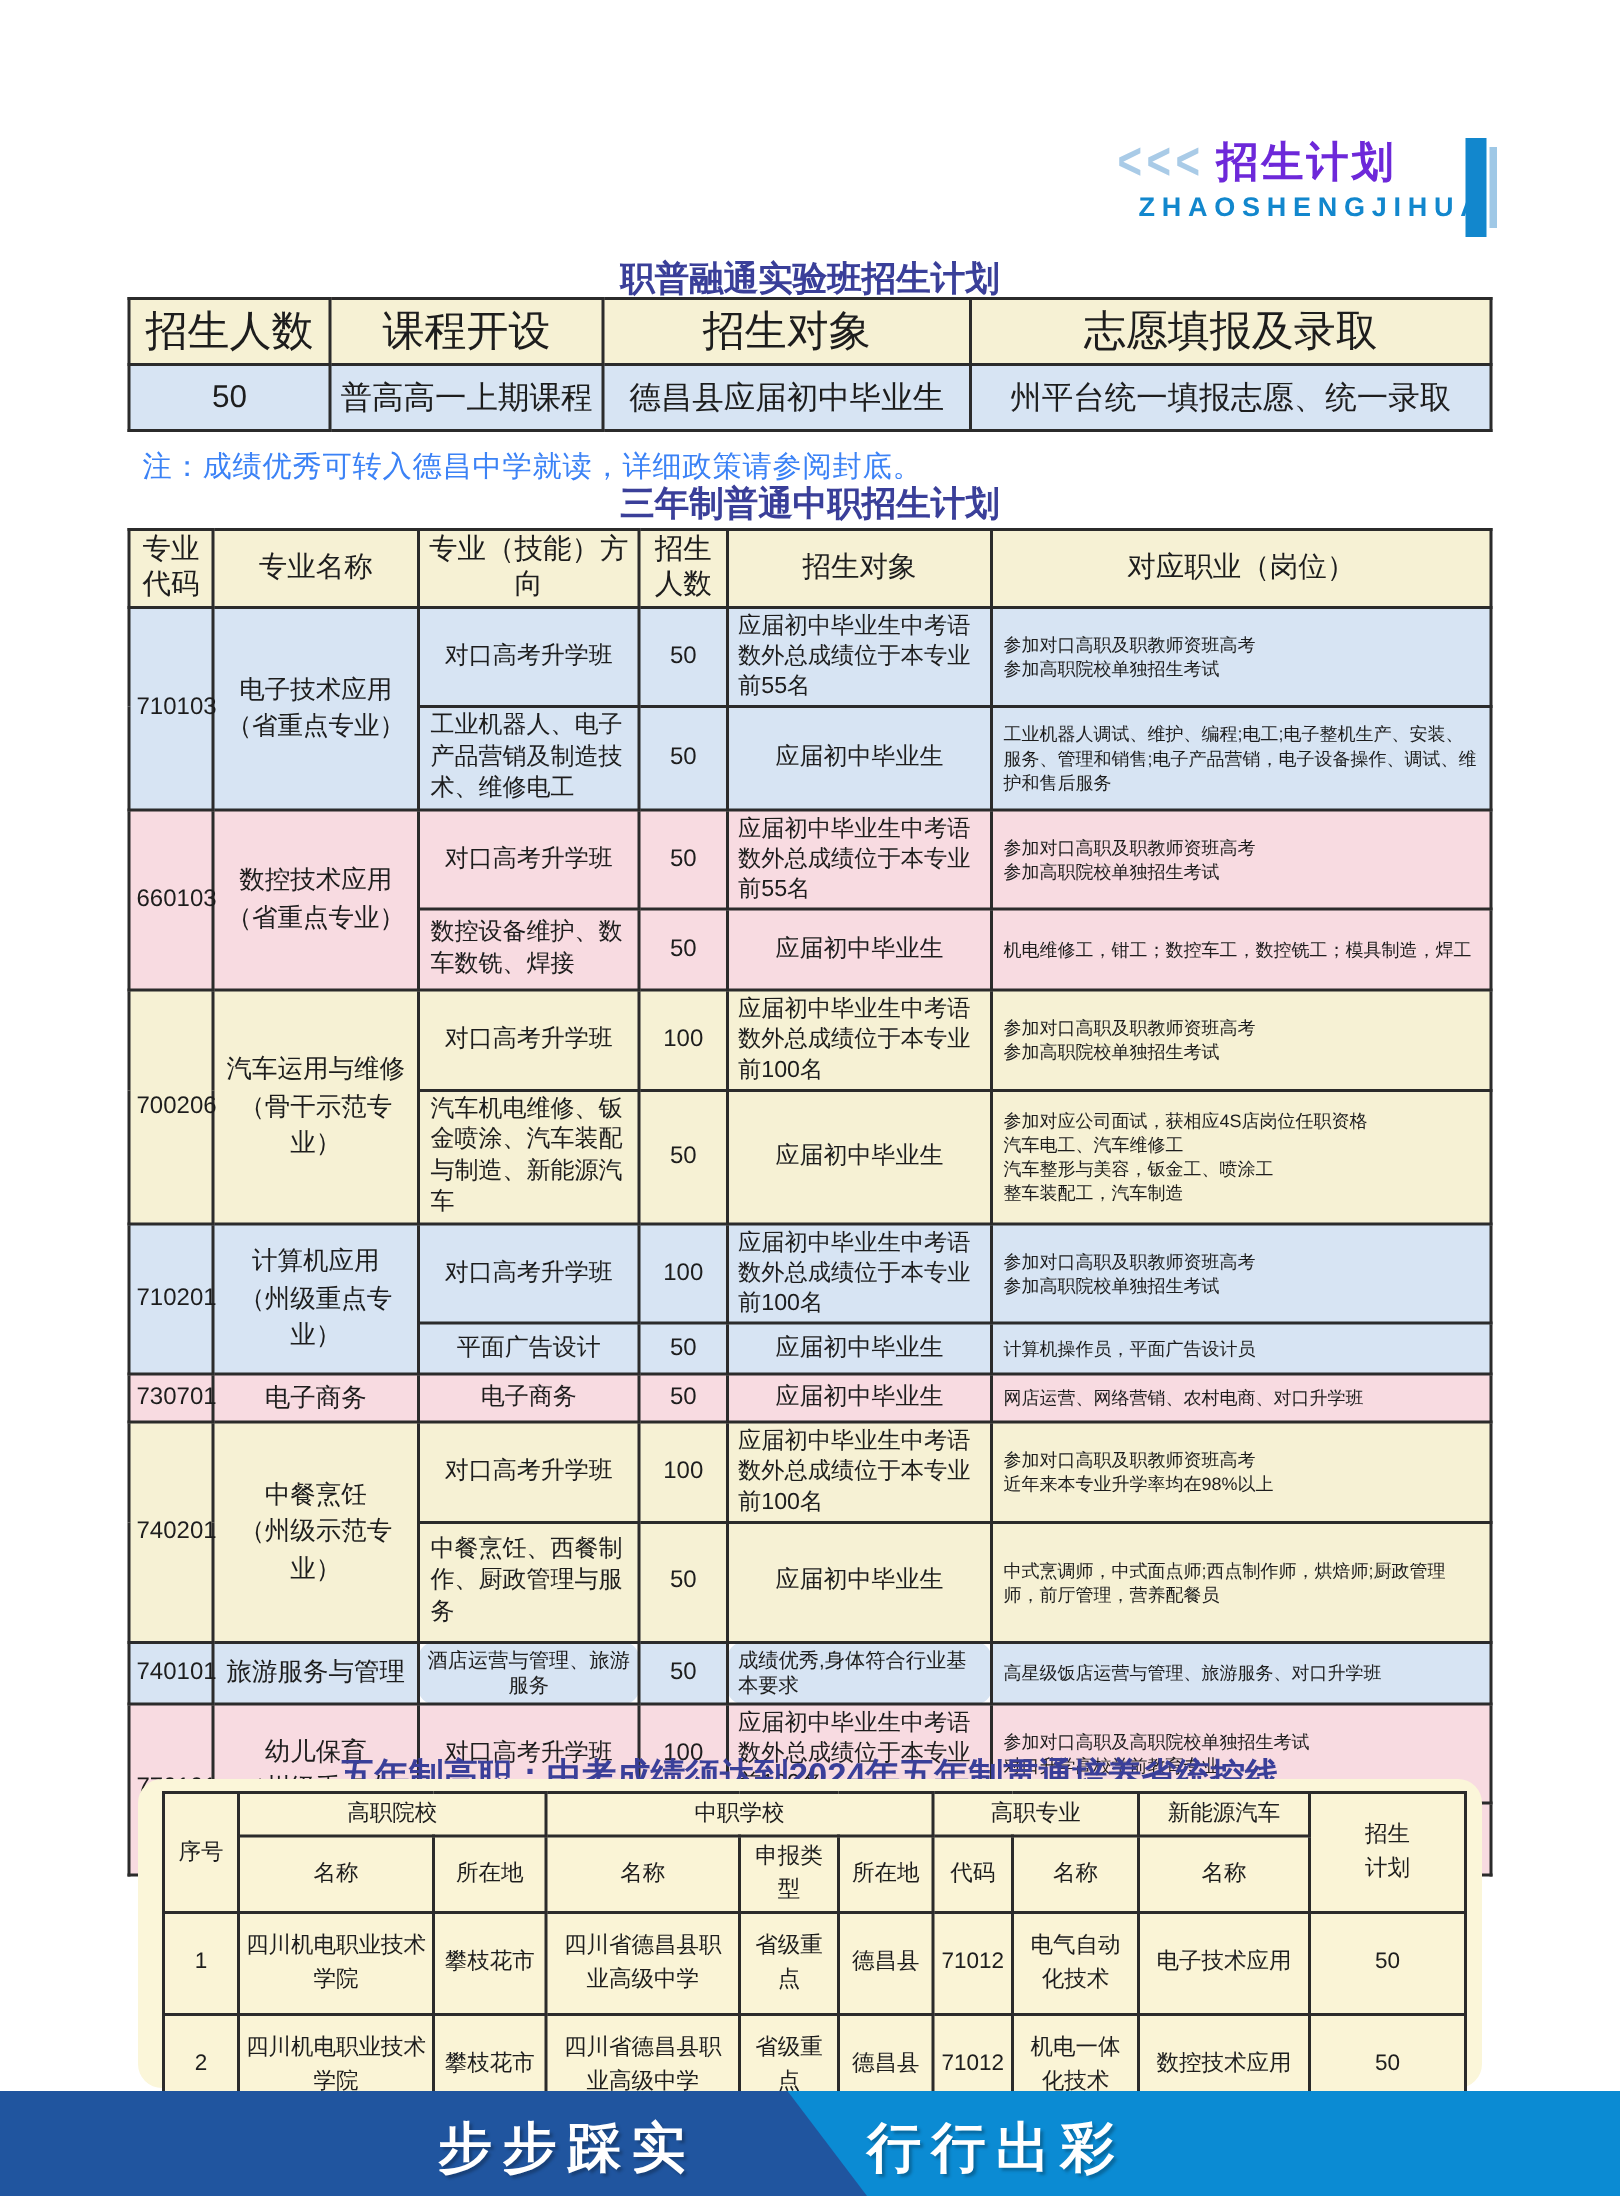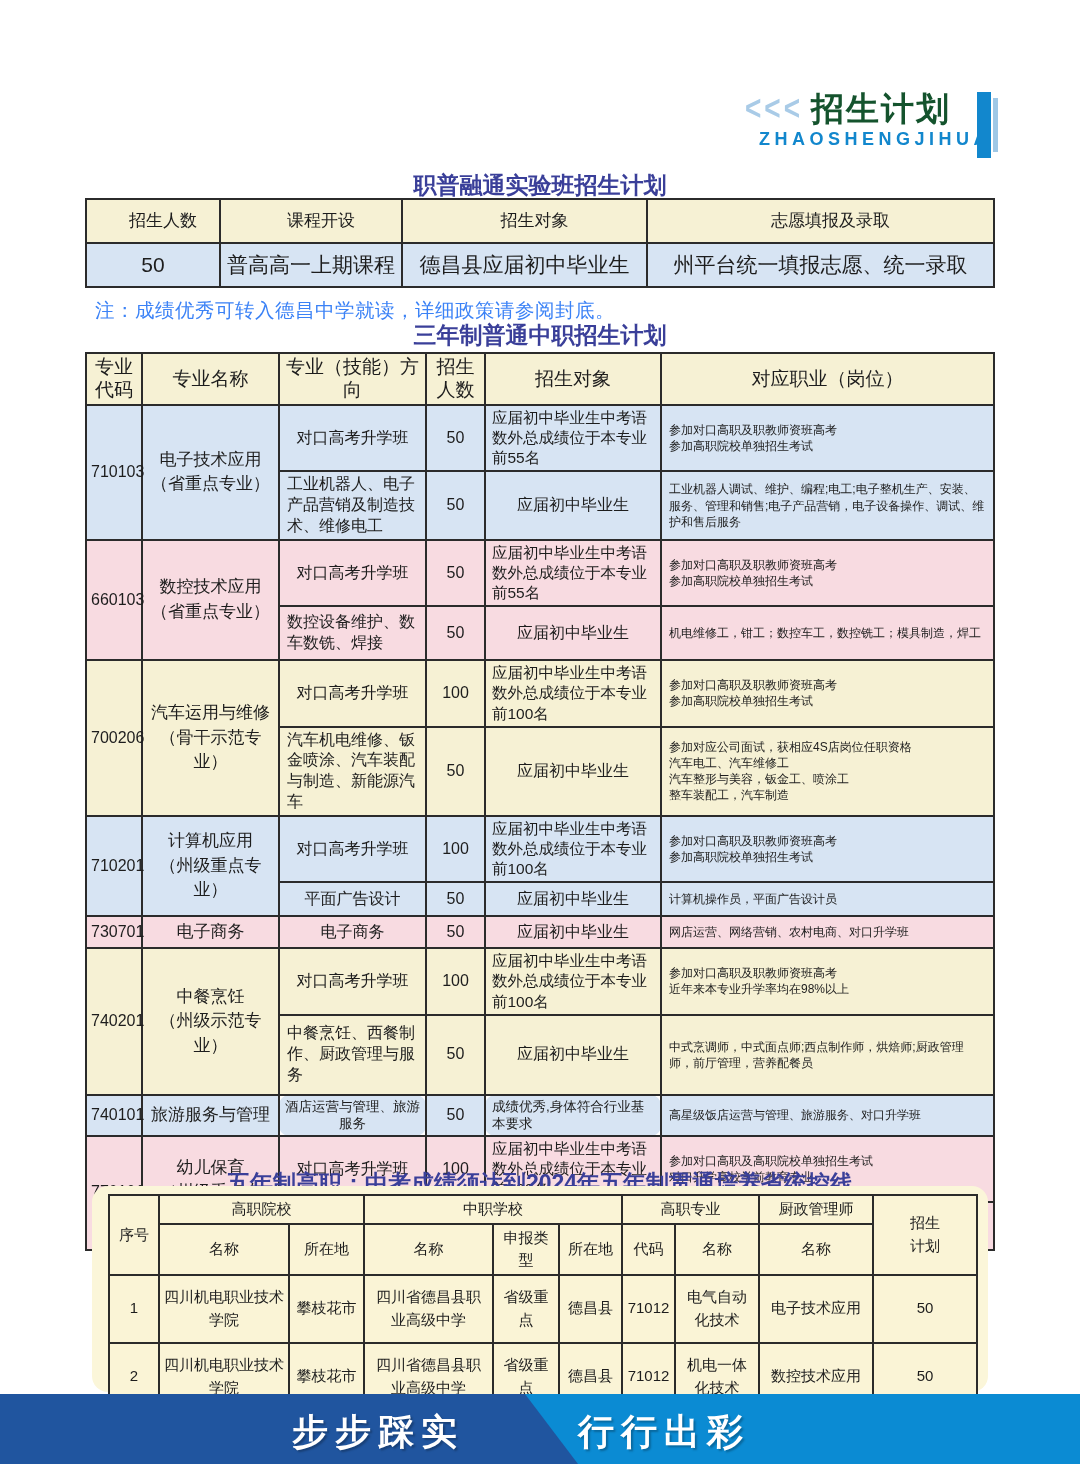--- a/index.html
+++ b/index.html
@@ -4,36 +4,36 @@
 <style>
   html,body{margin:0;padding:0;}
   body{
     width:1080px;height:1464px;position:relative;background:#ffffff;
     font-family:"Liberation Sans",sans-serif;color:#1d1d1d;overflow:hidden;
   }
   
   .brand{position:absolute;top:92px;left:745px;width:260px;}
   .brand-row{display:flex;align-items:center;}
   .brand-chevrons{font-size:28px;font-weight:bold;color:#a9cbe7;letter-spacing:3px;transform:scaleY(1.25);margin-right:8px;}
-  .brand-title{font-size:33px;font-weight:bold;color:#14532d;letter-spacing:2px;line-height:1;}
+  .brand-title{font-size:28px;font-weight:bold;color:#6d28d9;letter-spacing:2px;line-height:1;}
   .brand-sub{font-size:18px;font-weight:bold;color:#1287cd;letter-spacing:4.5px;margin-top:4px;margin-left:14px;}
   .brand-bar{position:absolute;top:0px;left:232px;width:14px;height:66px;background:#1287cd;}
   .brand-bar2{position:absolute;top:6px;left:248px;width:5px;height:54px;background:#9fc8e6;}
   
   .sec-title{position:absolute;left:85px;width:910px;text-align:center;font-weight:bold;color:#3a3f99;font-size:23px;}
   
   table{border-collapse:collapse;table-layout:fixed;}
   th,td{border:2.5px solid #2b2b2b;vertical-align:middle;text-align:center;padding:2px 4px;box-sizing:border-box;}
   th{font-weight:normal;white-space:pre-line;line-height:1.2;}
   .bg-cream{background:#f6f1d4;}
   .bg-blue{background:#d7e4f3;}
   .bg-pink{background:#f8dbe1;}
   
   .t1{position:absolute;left:85px;top:198px;width:908px;}
-  .t1 th{height:44px;font-size:17px;padding-left:24px;}
+  .t1 th{height:44px;font-size:28px;}
   .t1 td{height:44px;font-size:21px;}
   
   .note{position:absolute;left:95px;top:297px;font-size:19.5px;color:#3b82f6;letter-spacing:0.5px;}
   
   .t2{position:absolute;left:85px;top:352px;width:908px;}
   .t2 th{font-size:19px;height:52px;}
   .t2 td{font-size:16px;line-height:1.3;}
   .t2 .name{font-size:17px;line-height:1.45;}
   .t2 .jobs{text-align:left;padding:3px 7px;white-space:pre-line;font-size:12px;line-height:1.35;}
   .t2 .tl{text-align:left;padding:2px 6px;font-size:15.5px;line-height:1.3;}
@@ -273,21 +273,21 @@
         <col style="width:84px">
         <col style="width:114px">
         <col style="width:104px">
       </colgroup>
     <tbody>
         <tr>
       <th rowspan="2">序号</th>
       <th colspan="2">高职院校</th>
       <th colspan="3">中职学校</th>
       <th colspan="2">高职专业</th>
-      <th>厨政管理师</th>
+      <th>新能源汽车</th>
       <th rowspan="2">招生
 计划</th>
     </tr>
     <tr>
       <th>名称</th>
       <th>所在地</th>
       <th>名称</th>
       <th>申报类型</th>
       <th>所在地</th>
       <th>代码</th>

